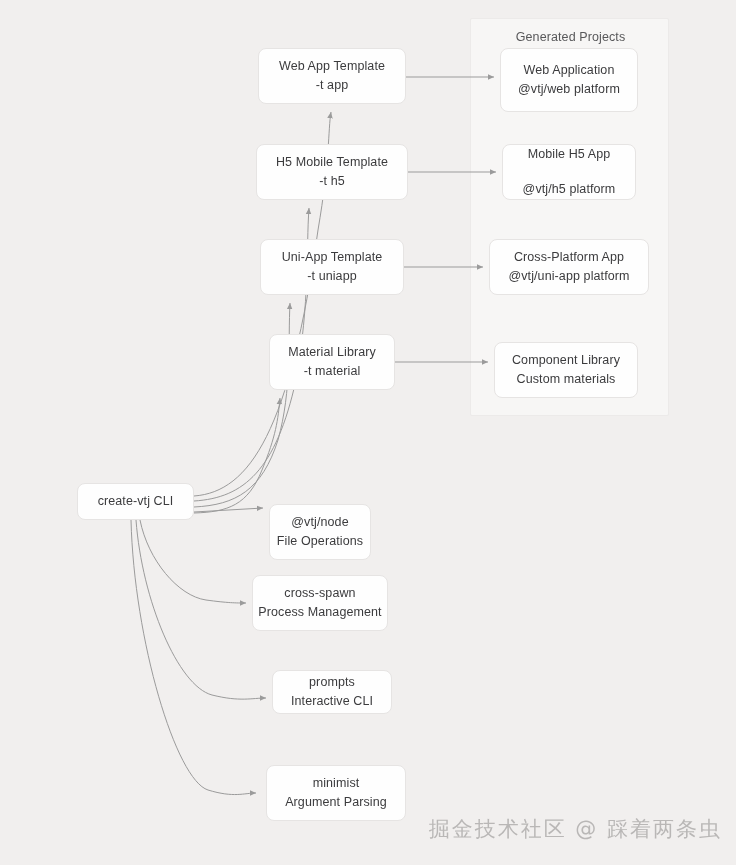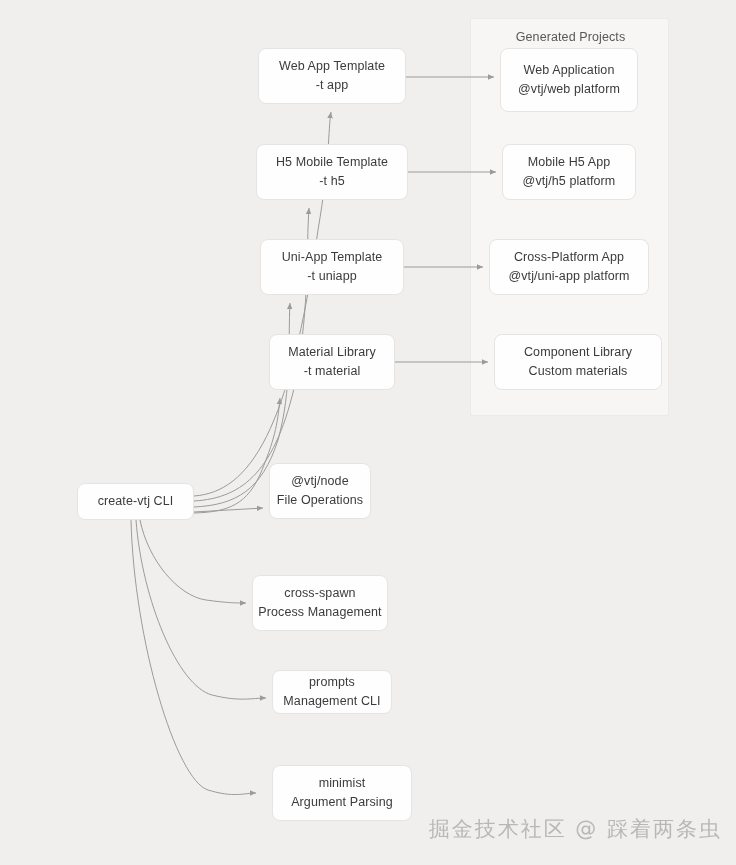--- a/index.html
+++ b/index.html
@@ -127,47 +127,47 @@
         <div class="l2">-t uniapp</div>
       </div>
       <div class="node" style="left: 269px; top: 334px; width: 126px; height: 56px;">
         <div>Material Library</div>
         <div class="l2">-t material</div>
       </div>
       <div class="node" style="left: 500px; top: 48px; width: 138px; height: 64px;">
         <div>Web Application</div>
         <div class="l2">@vtj/web platform</div>
       </div>
-      <div class="node" style="left: 502px; top: 144px; width: 134px; height: 56px;">
+      <div class="node" style="left: 502px; top: 144px; width: 134px; height: 56px; justify-content: space-between;">
         <div>Mobile H5 App</div>
         <div class="l2">@vtj/h5 platform</div>
       </div>
       <div class="node" style="left: 489px; top: 239px; width: 160px; height: 56px;">
         <div>Cross-Platform App</div>
         <div class="l2">@vtj/uni-app platform</div>
       </div>
-      <div class="node" style="left: 494px; top: 334px; width: 168px; height: 56px;">
+      <div class="node" style="left: 494px; top: 342px; width: 144px; height: 56px;">
         <div>Component Library</div>
         <div class="l2">Custom materials</div>
       </div>
       <div class="node" style="left: 77px; top: 483px; width: 117px; height: 37px;">
         <div>create-vtj CLI</div>
       </div>
-      <div class="node" style="left: 269px; top: 463px; width: 102px; height: 56px;">
+      <div class="node" style="left: 269px; top: 504px; width: 102px; height: 56px;">
         <div>@vtj/node</div>
         <div class="l2">File Operations</div>
       </div>
       <div class="node" style="left: 252px; top: 575px; width: 136px; height: 56px;">
         <div>cross-spawn</div>
         <div class="l2">Process Management</div>
       </div>
       <div class="node" style="left: 272px; top: 670px; width: 120px; height: 44px;">
         <div>prompts</div>
-        <div class="l2">Management CLI</div>
+        <div class="l2">Interactive CLI</div>
       </div>
-      <div class="node" style="left: 272px; top: 765px; width: 140px; height: 56px;">
+      <div class="node" style="left: 266px; top: 765px; width: 140px; height: 56px;">
         <div>minimist</div>
         <div class="l2">Argument Parsing</div>
       </div>
     </div>
 
   <div class="watermark">掘金技术社区 @ 踩着两条虫</div>
 </div>
 
 </body></html>

